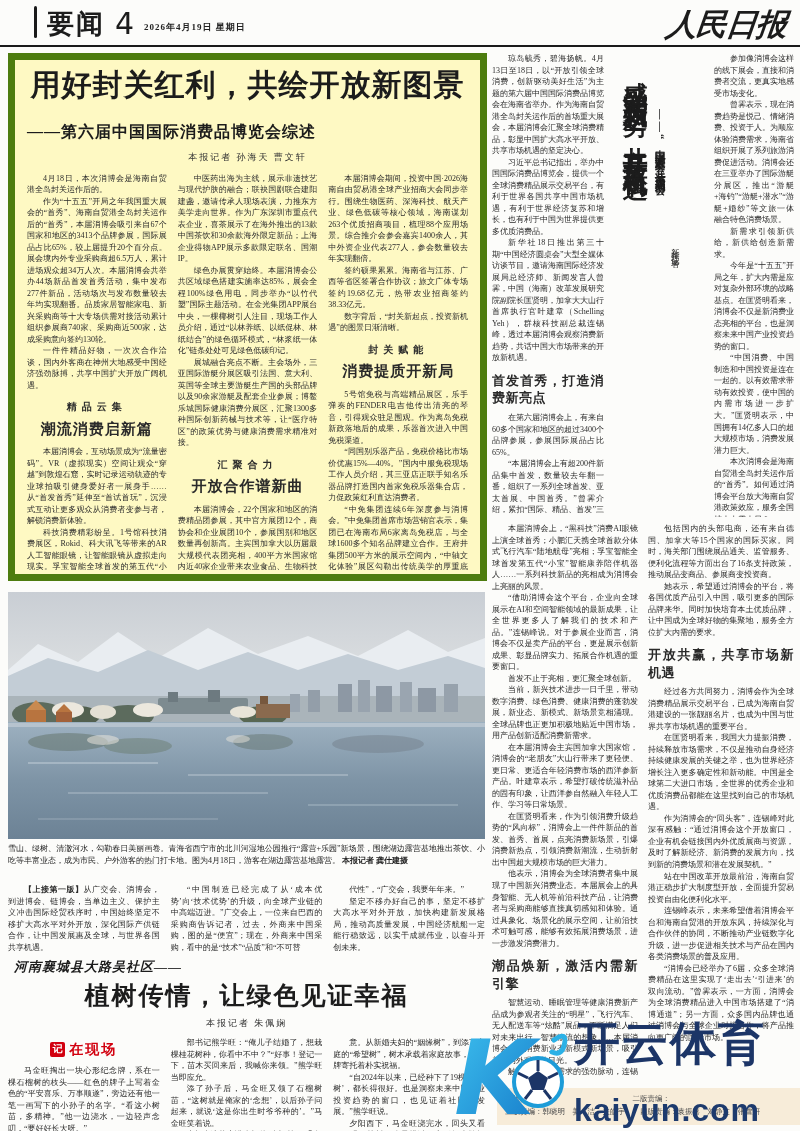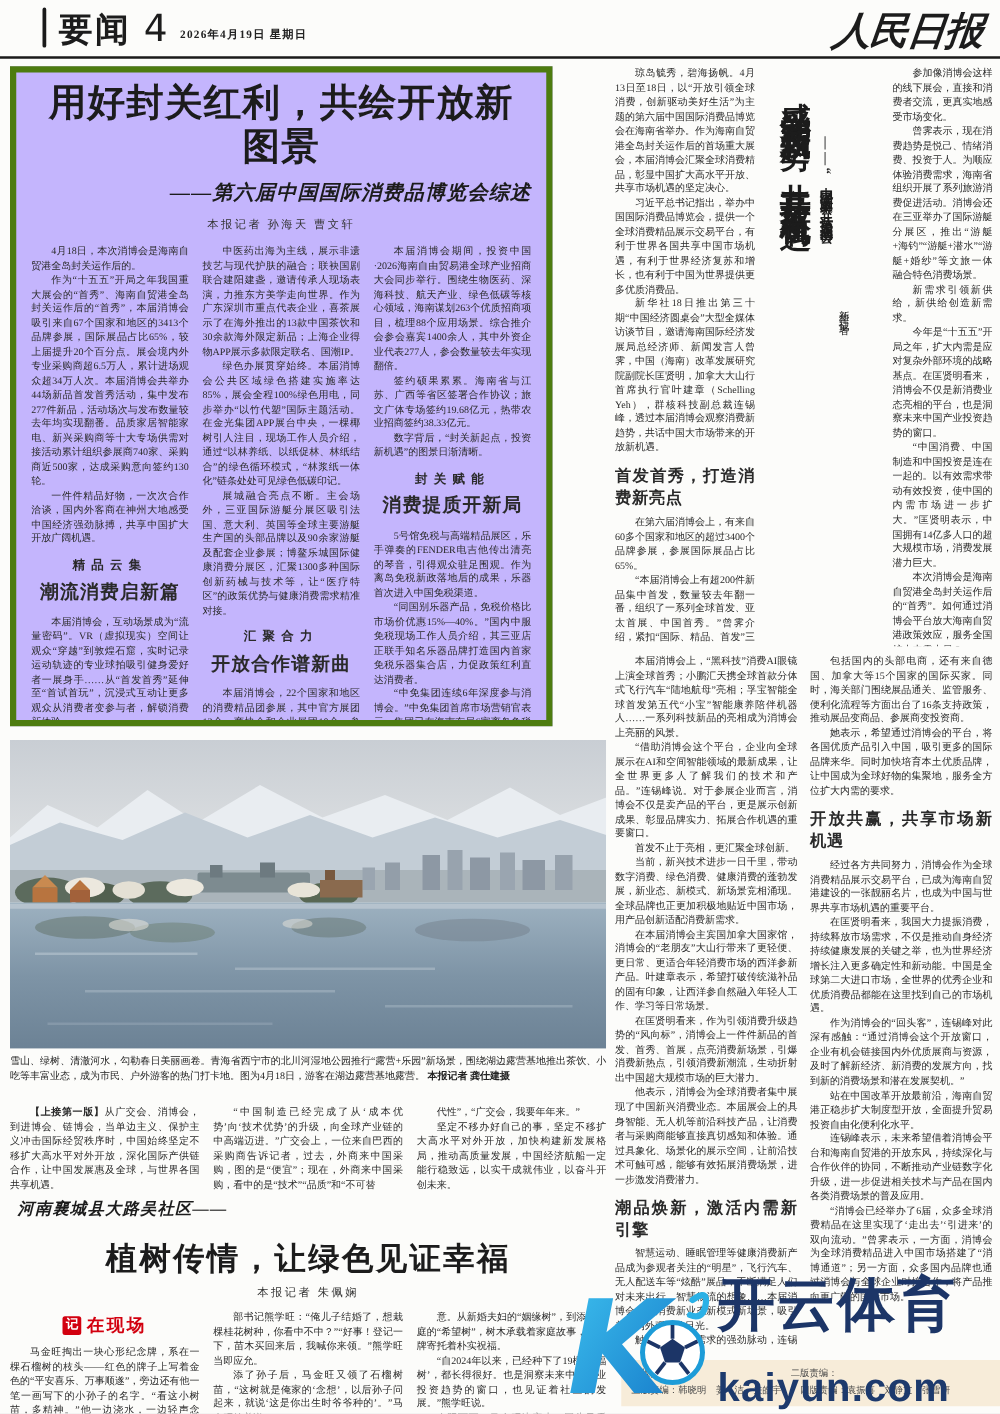--- a/index.html
+++ b/index.html
@@ -8,25 +8,25 @@
   
   .hdr{position:absolute;left:0;top:0;width:800px;height:45px;border-bottom:2px solid #1a1a1a;}
   .hdr-left{position:absolute;left:10px;top:6px;display:flex;align-items:flex-end;gap:10px;padding-left:24px;}
   .hdr-bar{width:3px;height:32px;background:#1a1a1a;border-radius:2px;}
   .hdr-section{font-size:27px;font-weight:bold;letter-spacing:2px;line-height:1;}
   .hdr-num{font-size:30px;font-family:"DejaVu Sans",sans-serif;font-weight:400;line-height:.95;}
   .hdr-date{font-size:9px;font-weight:bold;color:#222;padding-bottom:4px;letter-spacing:1px;}
   .masthead{position:absolute;right:14px;top:4px;font-size:31px;font-weight:bold;font-style:italic;
             font-family:"DejaVu Serif",serif;letter-spacing:-1px;transform:skewX(-6deg);}
   
-  .main-art{position:absolute;left:8px;top:53px;width:434px;height:528px;border:5px solid #4d7c0f;
-            box-sizing:border-box;padding:4px 12px;overflow:hidden;background:#c4b5fd;}
+  .main-art{position:absolute;left:8px;top:53px;width:479px;height:528px;border:7px solid #4d7c0f;
+            box-sizing:border-box;padding:4px 12px;overflow:hidden;background:#fef9c3;}
   .main-hl{font-family:"Liberation Sans","DejaVu Sans",sans-serif;font-weight:900;font-size:30px;
            text-align:center;letter-spacing:1px;margin-top:4px;line-height:1.15;}
-  .main-sub{font-size:16px;font-weight:bold;text-align:right;margin-top:9px;letter-spacing:1px;font-style:italic;}
+  .main-sub{font-size:16px;font-weight:bold;text-align:left;margin-top:19px;letter-spacing:1px;}
   .main-by{font-size:9px;text-align:center;margin-top:8px;color:#333;letter-spacing:2px;}
   .cols3{display:flex;gap:11px;margin-top:9px;height:408px;overflow:hidden;}
   .cols3 .ncol{flex:1;min-width:0;}
   .ncol{font-size:8px;line-height:1.44;text-align:justify;color:#2a2a2a;}
   .para{margin:0;text-indent:2em;}
   .sec-head{text-align:center;margin:9px 0 7px;}
   .sec-kicker{font-size:10px;font-weight:bold;letter-spacing:5px;}
   .sec-title{font-size:15px;font-weight:900;font-family:"Liberation Sans","DejaVu Sans",sans-serif;
              margin-top:3px;letter-spacing:1px;}
   .col-h2{font-size:13px;font-weight:900;font-family:"Liberation Sans","DejaVu Sans",sans-serif;
@@ -49,21 +49,21 @@
   .caption{position:absolute;left:8px;top:843px;width:477px;font-size:8px;line-height:1.5;
            text-align:justify;color:#222;}
   .caption b{font-weight:bold;}
   
   .jump{position:absolute;left:8px;top:884px;width:477px;height:72px;display:flex;gap:11px;overflow:hidden;}
   .jump .ncol{flex:1;min-width:0;}
   
   .tree{position:absolute;left:8px;top:958px;width:477px;height:173px;overflow:hidden;}
   .tree-kicker{font-size:13px;font-weight:bold;font-style:italic;margin-left:6px;letter-spacing:1px;}
   .tree-hl{font-family:"Liberation Sans","DejaVu Sans",sans-serif;font-weight:900;font-size:25px;
-           text-align:center;margin-top:14px;letter-spacing:2px;}
+           text-align:center;margin-top:3px;letter-spacing:2px;}
   .tree-by{font-size:9px;text-align:center;margin-top:5px;color:#333;letter-spacing:2px;}
   .tree-cols{display:flex;gap:11px;margin-top:7px;height:100px;overflow:hidden;}
   .tree-cols .ncol{flex:1;min-width:0;}
   .badge{display:flex;align-items:center;gap:4px;justify-content:center;margin:2px 0 6px;}
   .badge-box{width:15px;height:15px;background:#d2000f;color:#fff;font-size:10px;font-weight:bold;
              display:flex;align-items:center;justify-content:center;border-radius:2px;}
   .badge-label{color:#d2000f;font-size:14px;font-weight:900;letter-spacing:2px;
                font-family:"Liberation Sans","DejaVu Sans",sans-serif;}
   
   .footer{position:absolute;left:497px;top:1088px;width:303px;height:37px;background:#f7ecd9;

